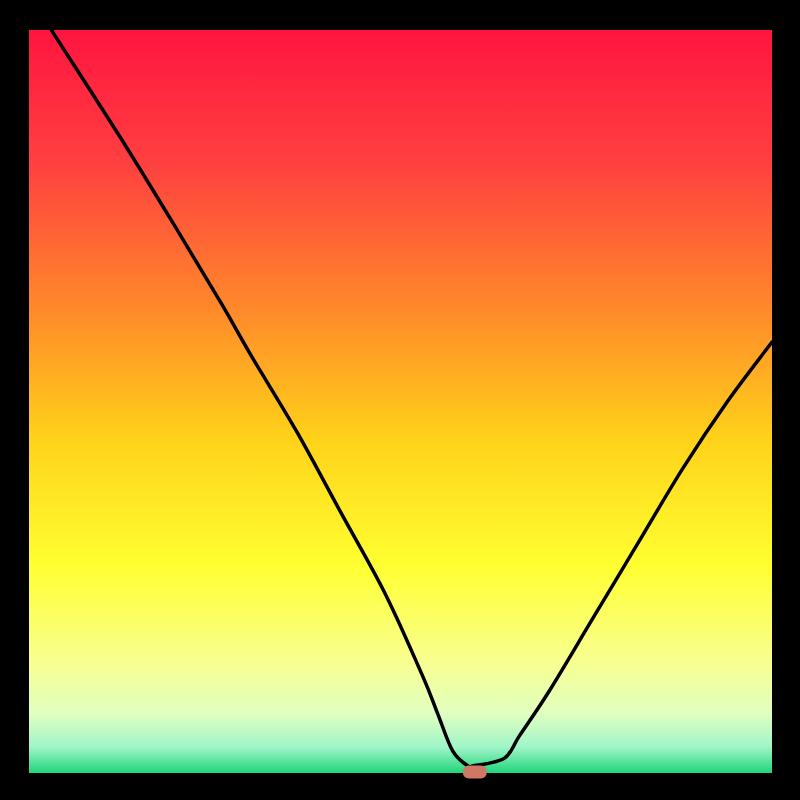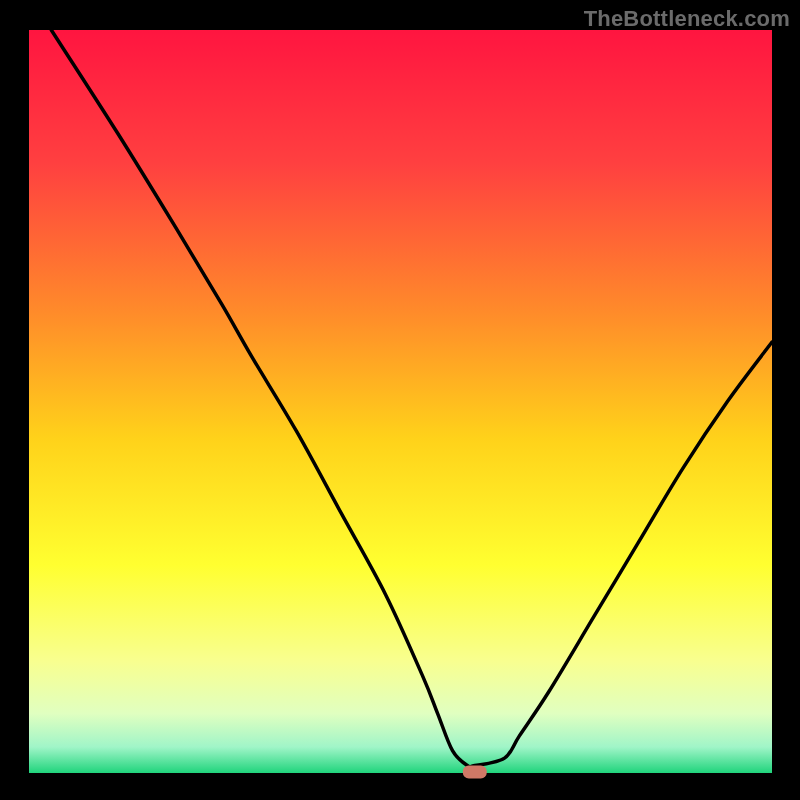--- a/index.html
+++ b/index.html
@@ -50,14 +50,13 @@
           <stop offset="85%" stop-color="#f8ff90"></stop>
           <stop offset="92%" stop-color="#e0ffc0"></stop>
           <stop offset="96.5%" stop-color="#a0f5c8"></stop>
           <stop offset="100%" stop-color="#20d47c"></stop>
         </linearGradient>
     </defs>
     <rect id="plot-rect" fill="url(#bg-grad)" x="29" y="30" width="743" height="743"></rect>
     <path id="curve-path" fill="none" stroke="#000" stroke-width="3.5" stroke-linejoin="round" stroke-linecap="round" d="M 51.29 30 C 62.435 47.33666666666666, 97.10833333333333 100.58499999999998, 118.16 134.01999999999998 C 139.21166666666667 167.45499999999998, 160.26333333333332 202.12833333333333, 177.6 230.61 C 194.93666666666667 259.0916666666667, 209.79666666666668 283.85833333333335, 222.18 304.91 C 234.56333333333333 325.9616666666667, 239.51666666666668 335.8683333333333, 251.9 356.91999999999996 C 264.28333333333336 377.97166666666664, 281.62 405.215, 296.48 431.21999999999997 C 311.34000000000003 457.22499999999997, 326.2 485.7066666666667, 341.06 512.95 C 355.92 540.1933333333334, 372.0183333333333 567.4366666666667, 385.64 594.6800000000001 C 399.26166666666666 621.9233333333334, 414.12166666666667 656.5966666666667, 422.79 676.41 C 431.45833333333337 696.2233333333332, 432.6966666666667 701.1766666666666, 437.65000000000003 713.56 C 442.60333333333335 725.9433333333333, 447.5566666666667 742.0416666666667, 452.51 750.71 C 457.4633333333333 759.3783333333333, 463.655 763.0933333333334, 467.37 765.57 C 471.08500000000004 768.0466666666667, 468.60833333333335 766.8083333333334, 474.8 765.57 C 480.9916666666667 764.3316666666667, 497.09 763.0933333333334, 504.52 758.14 C 511.95 753.1866666666666, 511.95 746.995, 519.38 735.85 C 526.81 724.705, 536.7166666666667 711.0833333333333, 549.1 691.27 C 561.4833333333333 671.4566666666667, 578.8199999999999 641.7366666666667, 593.68 616.97 C 608.54 592.2033333333334, 623.4 567.4366666666666, 638.26 542.67 C 653.12 517.9033333333333, 667.98 491.8983333333333, 682.84 468.37 C 697.7 444.8416666666667, 712.56 422.5516666666667, 727.42 401.5 C 742.28 380.4483333333333, 764.5699999999999 351.9666666666667, 772 342.06"></path>
     <rect id="marker-rect" rx="6" ry="6" x="462.8" y="765.5" width="24" height="13" fill="#d07866"></rect>
   </svg>
-  <div class="watermark">TheBottleneck.com</div>
 </div>
 
 </body></html>

